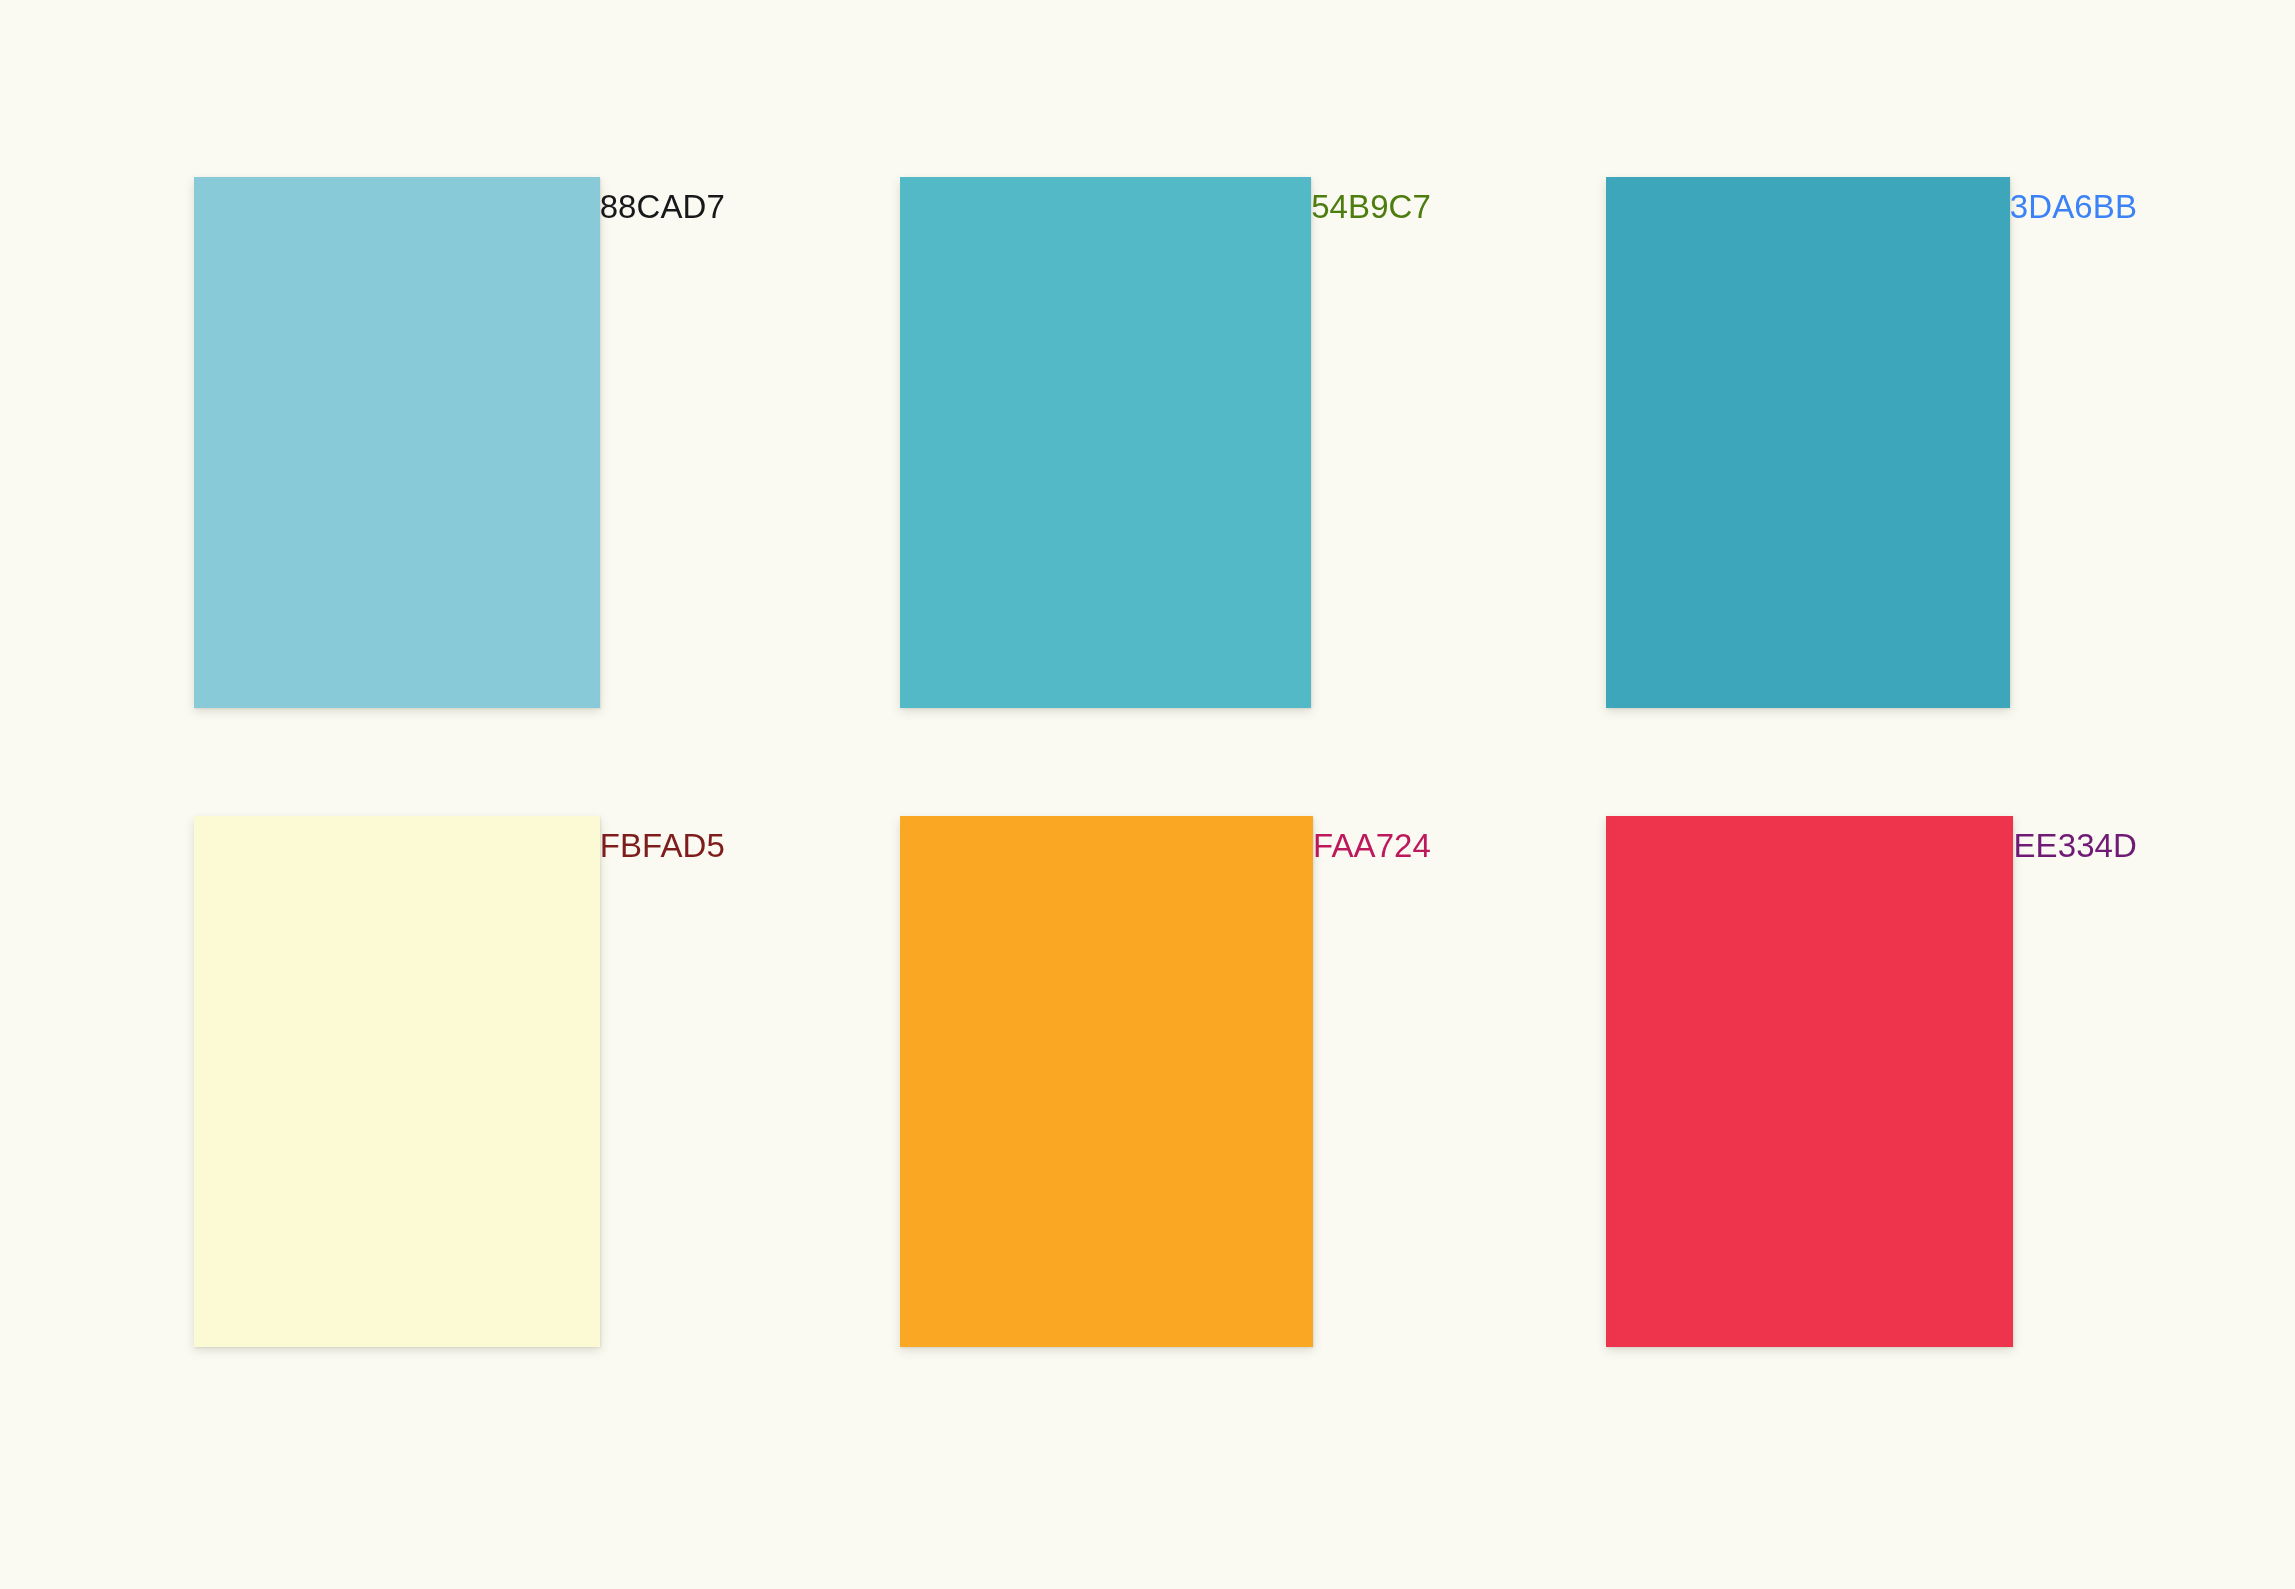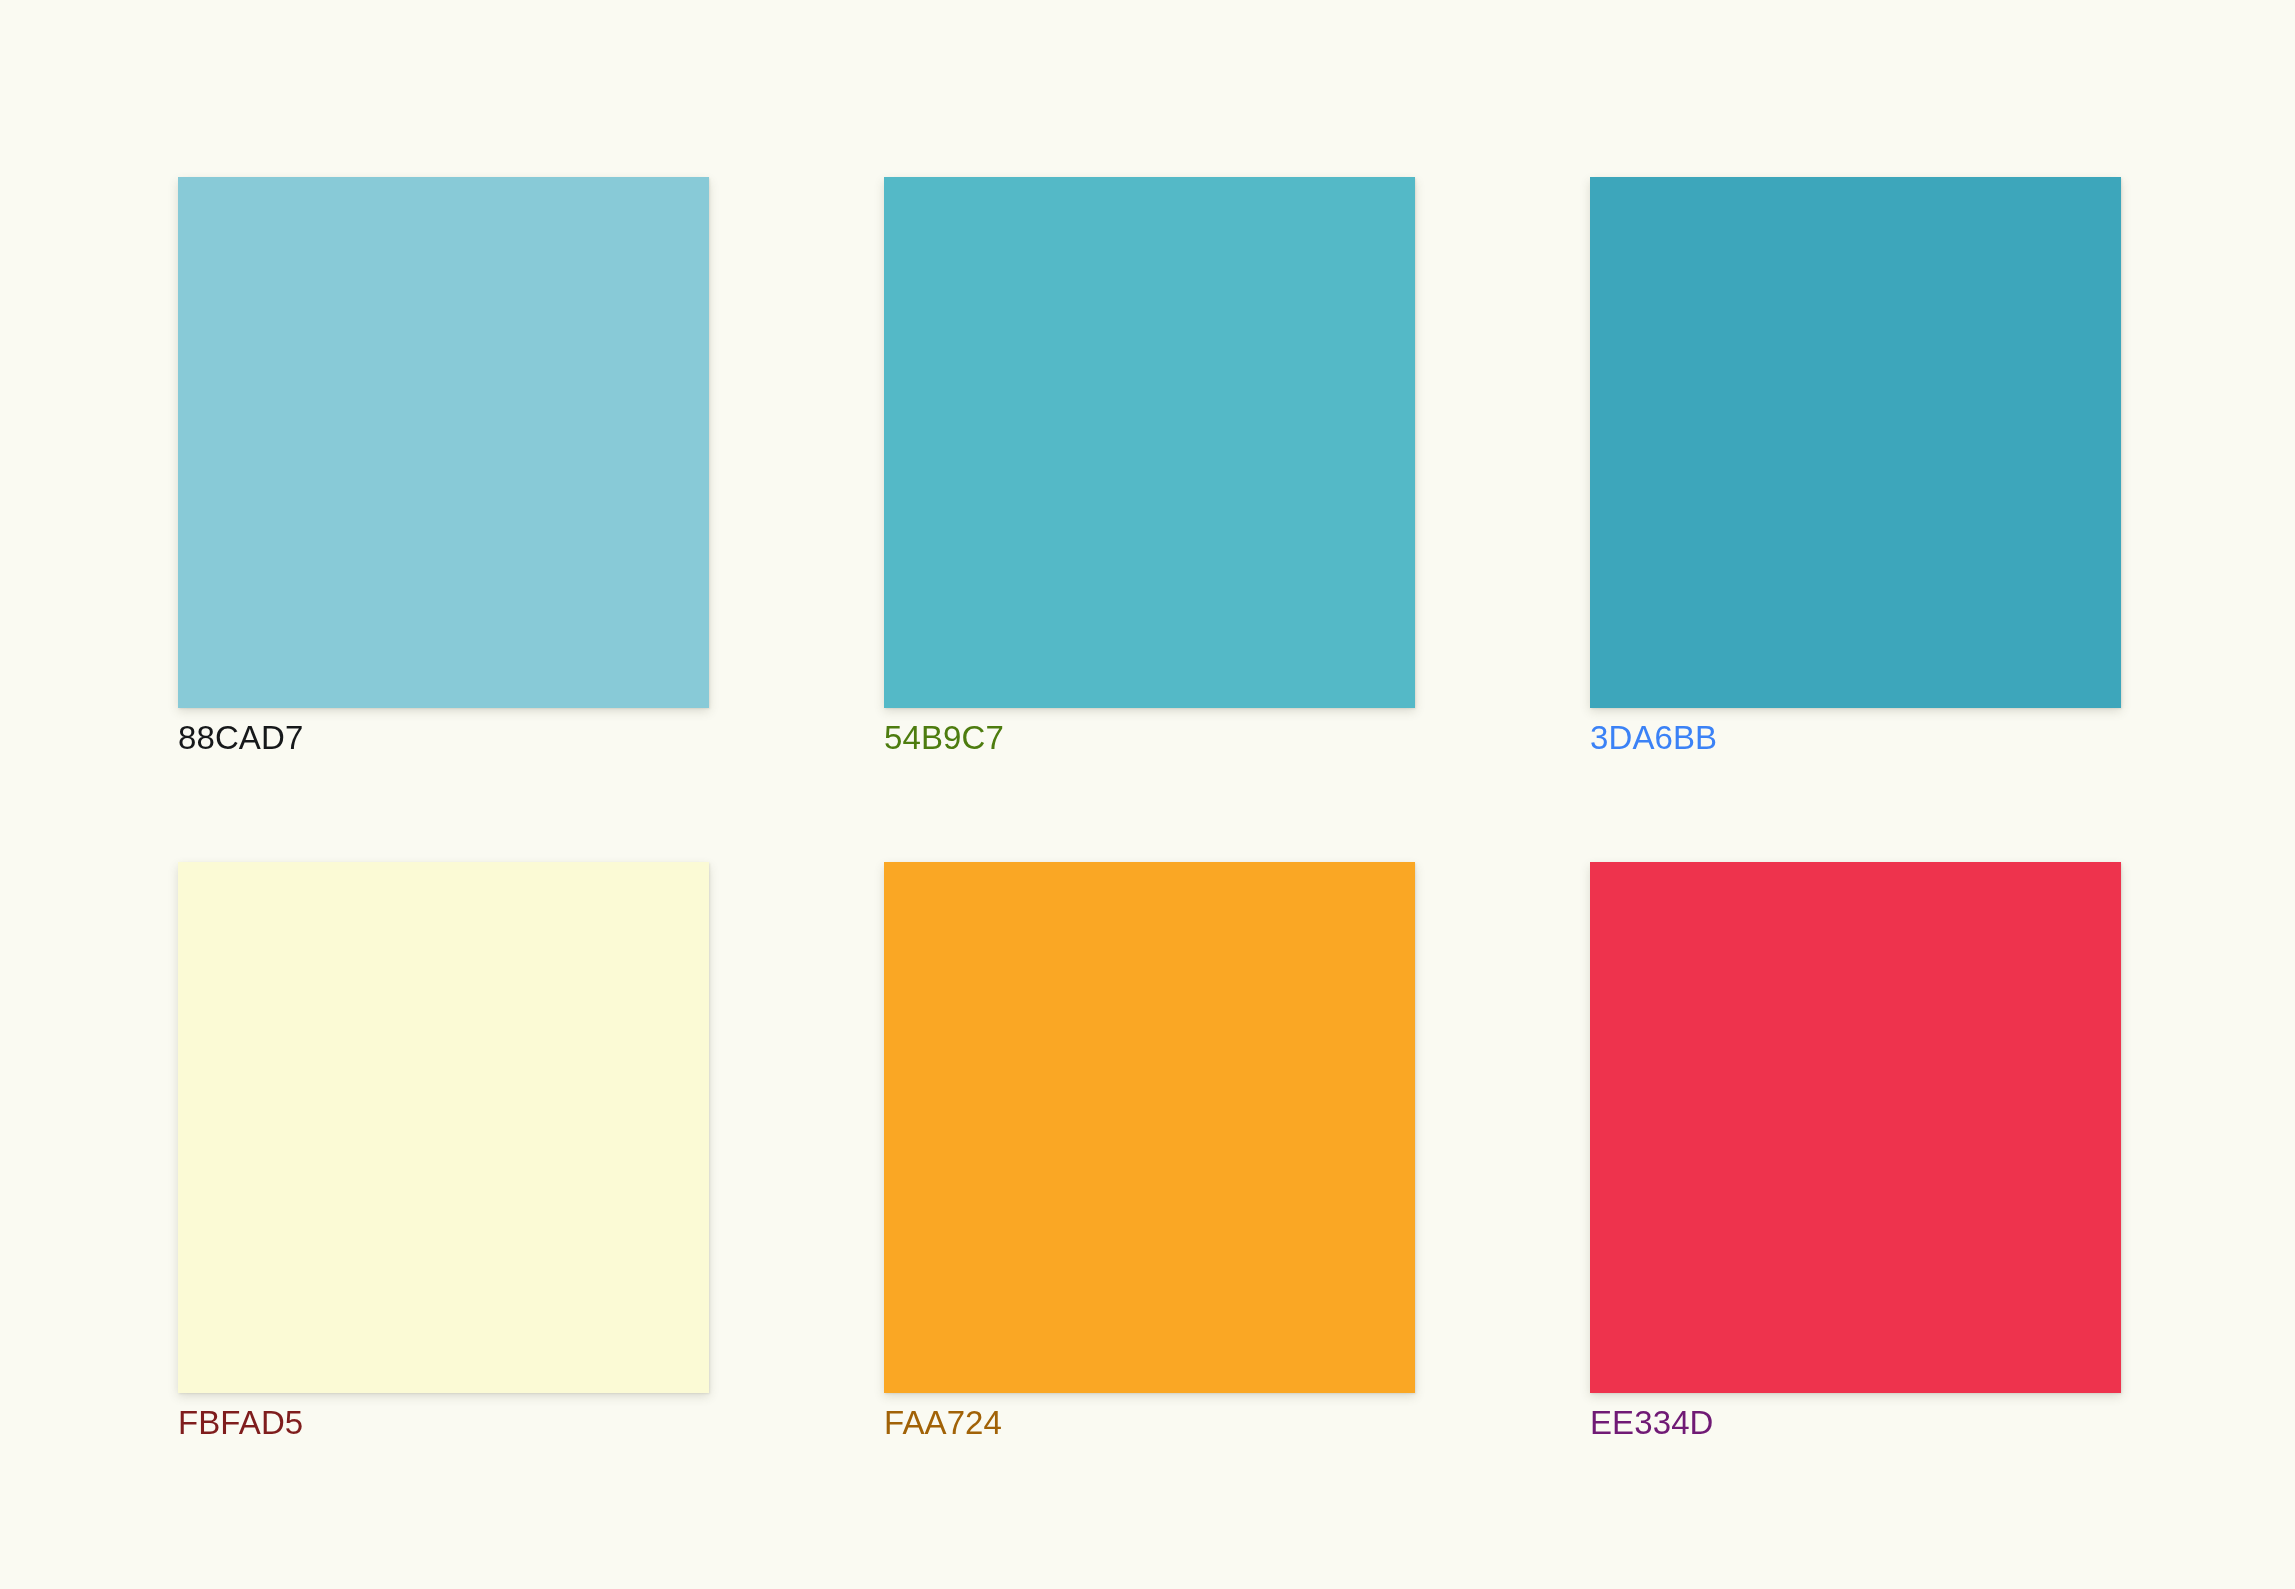--- a/index.html
+++ b/index.html
@@ -21,21 +21,22 @@
     display: grid;
     grid-template-columns: repeat(3, 531px);
     grid-template-rows: repeat(2, auto);
     column-gap: 175px;
     row-gap: 108px;
   }
 
   .swatch-card {
     width: 531px;
     display: flex;
-    flex-direction: column;
+    flex-direction: row;
+    margin-left: 16px;
   }
 
   .swatch-chip {
     width: 531px;
     height: 531px;
     box-shadow: 0 4.2px 9.6px rgba(70, 70, 50, 0.17),
                 1.2px 1.2px 1.8px rgba(70, 70, 50, 0.10);
   }
 
   .swatch-label {
@@ -68,21 +69,21 @@
     <div class="swatch-label" style="color: #3b82f6;">3DA6BB</div>
   </div>
 
   <div class="swatch-card">
     <div class="swatch-chip" style="background-color: rgb(251, 250, 213);"></div>
     <div class="swatch-label" style="color: #7f1d1d;">FBFAD5</div>
   </div>
 
   <div class="swatch-card">
     <div class="swatch-chip" style="background-color: rgb(250, 167, 36);"></div>
-    <div class="swatch-label" style="color: #a16207;">FAA724</div>
+    <div class="swatch-label" style="color: #be185d;">FAA724</div>
   </div>
 
   <div class="swatch-card">
     <div class="swatch-chip" style="background-color: rgb(238, 51, 77);"></div>
     <div class="swatch-label" style="color: #701a75;">EE334D</div>
   </div>
 
 </div>
 
 

